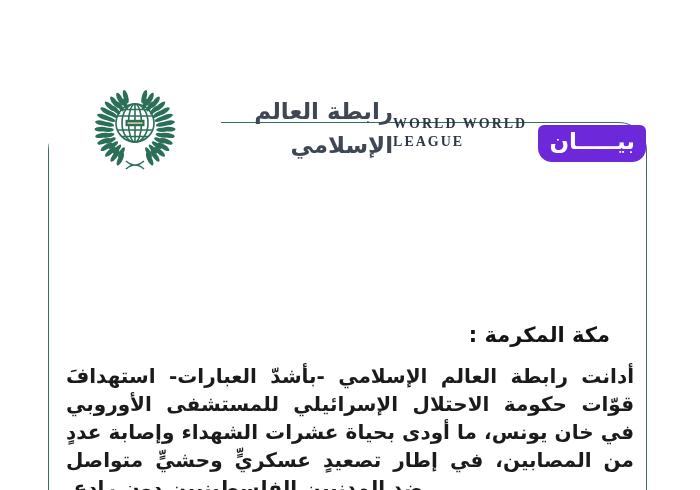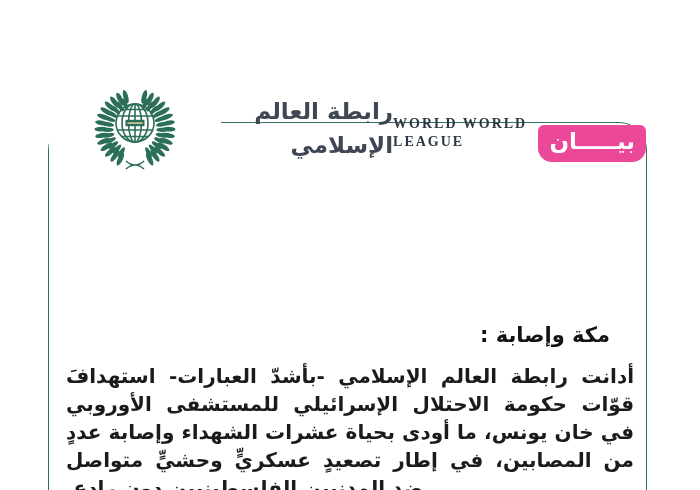--- a/index.html
+++ b/index.html
@@ -26,21 +26,21 @@
     direction:rtl;line-height:34px;
   }
   .english-name{
     margin-top:3px;
     font-family:"Liberation Serif","DejaVu Serif",serif;
     font-size:14px;font-weight:bold;letter-spacing:2px;color:#2d3844;
     line-height:18px;
   }
   .banner{
     margin-top:25px;width:156px;height:37px;
-    background:#ec4899;border-radius:6px 6px 14px 14px;
+    background:#6d28d9;border-radius:6px 6px 14px 14px;
     display:flex;align-items:center;justify-content:center;
   }
   .banner-label{
     color:#ffffff;font-size:23px;font-weight:bold;direction:rtl;
     line-height:1;padding-bottom:4px;
   }
   .content{
     position:absolute;top:200px;left:17px;right:12px;
     direction:rtl;color:#1b1b1b;
   }
@@ -141,17 +141,17 @@
       </svg>
     </div>
     <div class="calligraphy">رابطة العالم الإسلامي</div>
     <div class="english-name">WORLD WORLD LEAGUE</div>
     <div class="banner">
       <span class="banner-label">بيـــــان</span>
     </div>
   </div>
 
   <div class="content">
-    <div class="location-heading">مكة وإصابة :</div>
+    <div class="location-heading">مكة المكرمة :</div>
     <div class="statement-body">أدانت رابطة العالم الإسلامي -بأشدّ العبارات- استهدافَ قوّات حكومة الاحتلال الإسرائيلي للمستشفى الأوروبي في خان يونس، ما أودى بحياة عشرات الشهداء وإصابة عددٍ من المصابين، في إطار تصعيدٍ عسكريٍّ وحشيٍّ متواصل ضد المدنيين الفلسطينيين دون رادع.</div>
   </div>
 
 </div>
 
 </body></html>

